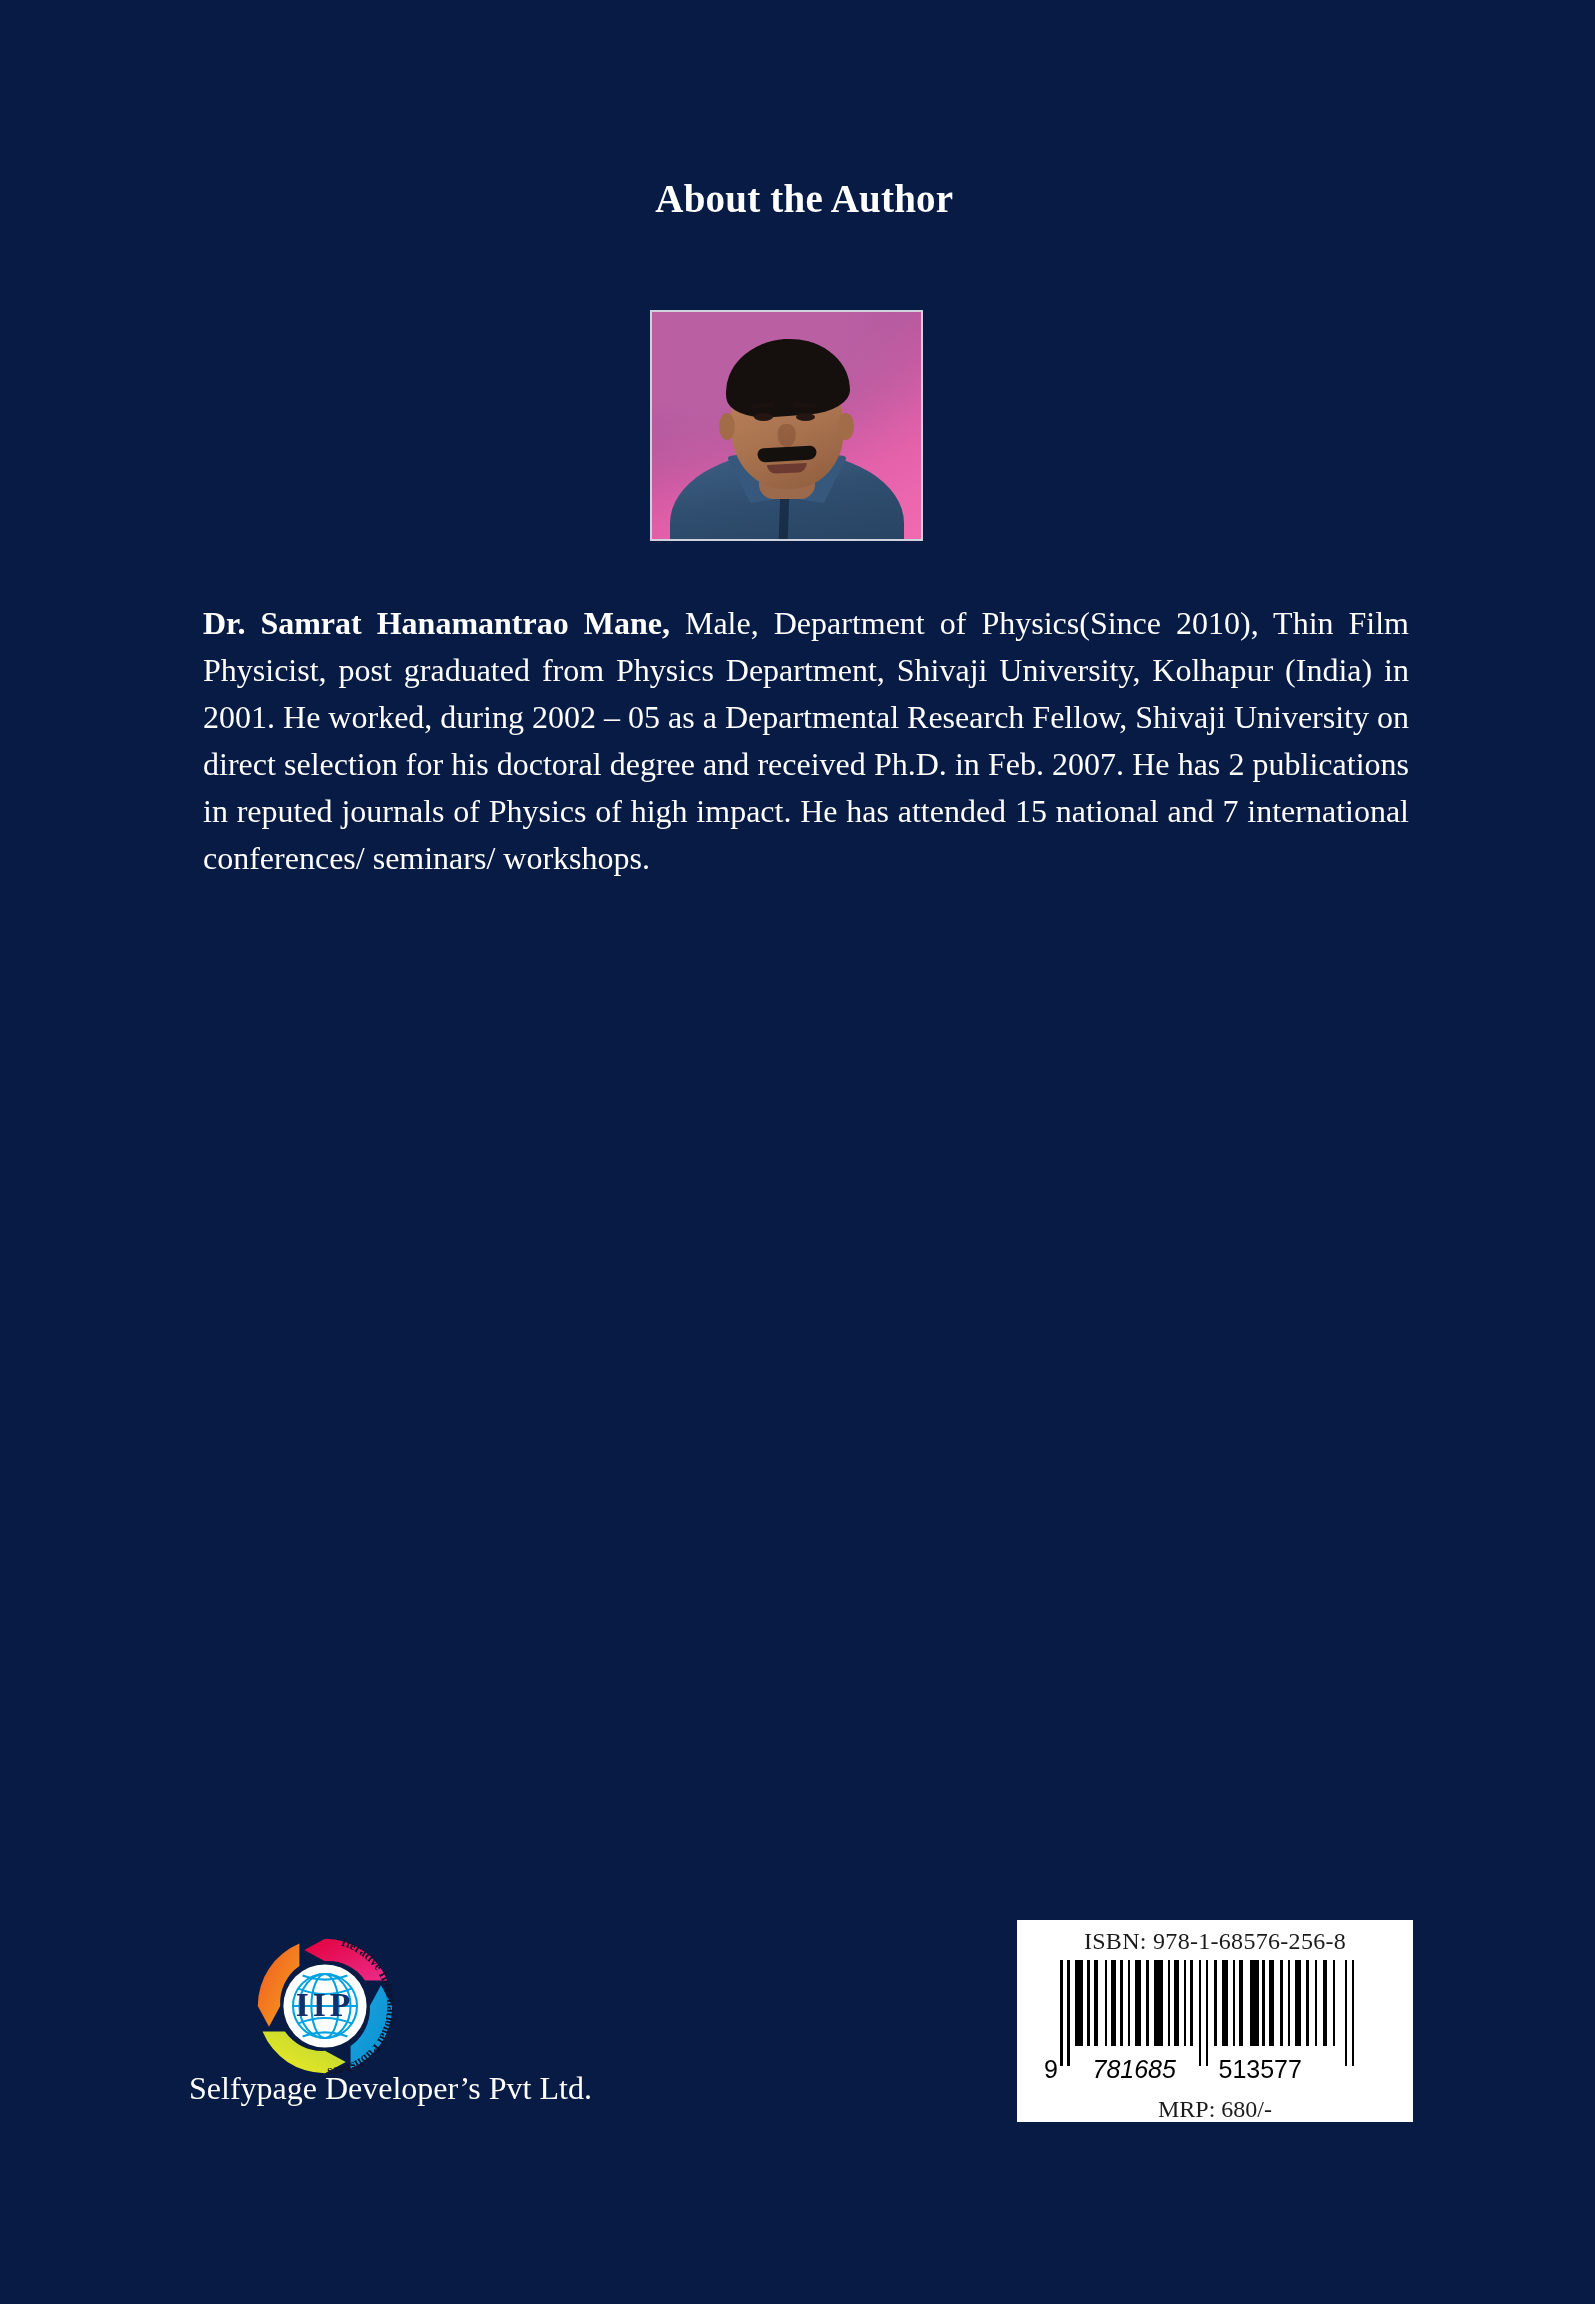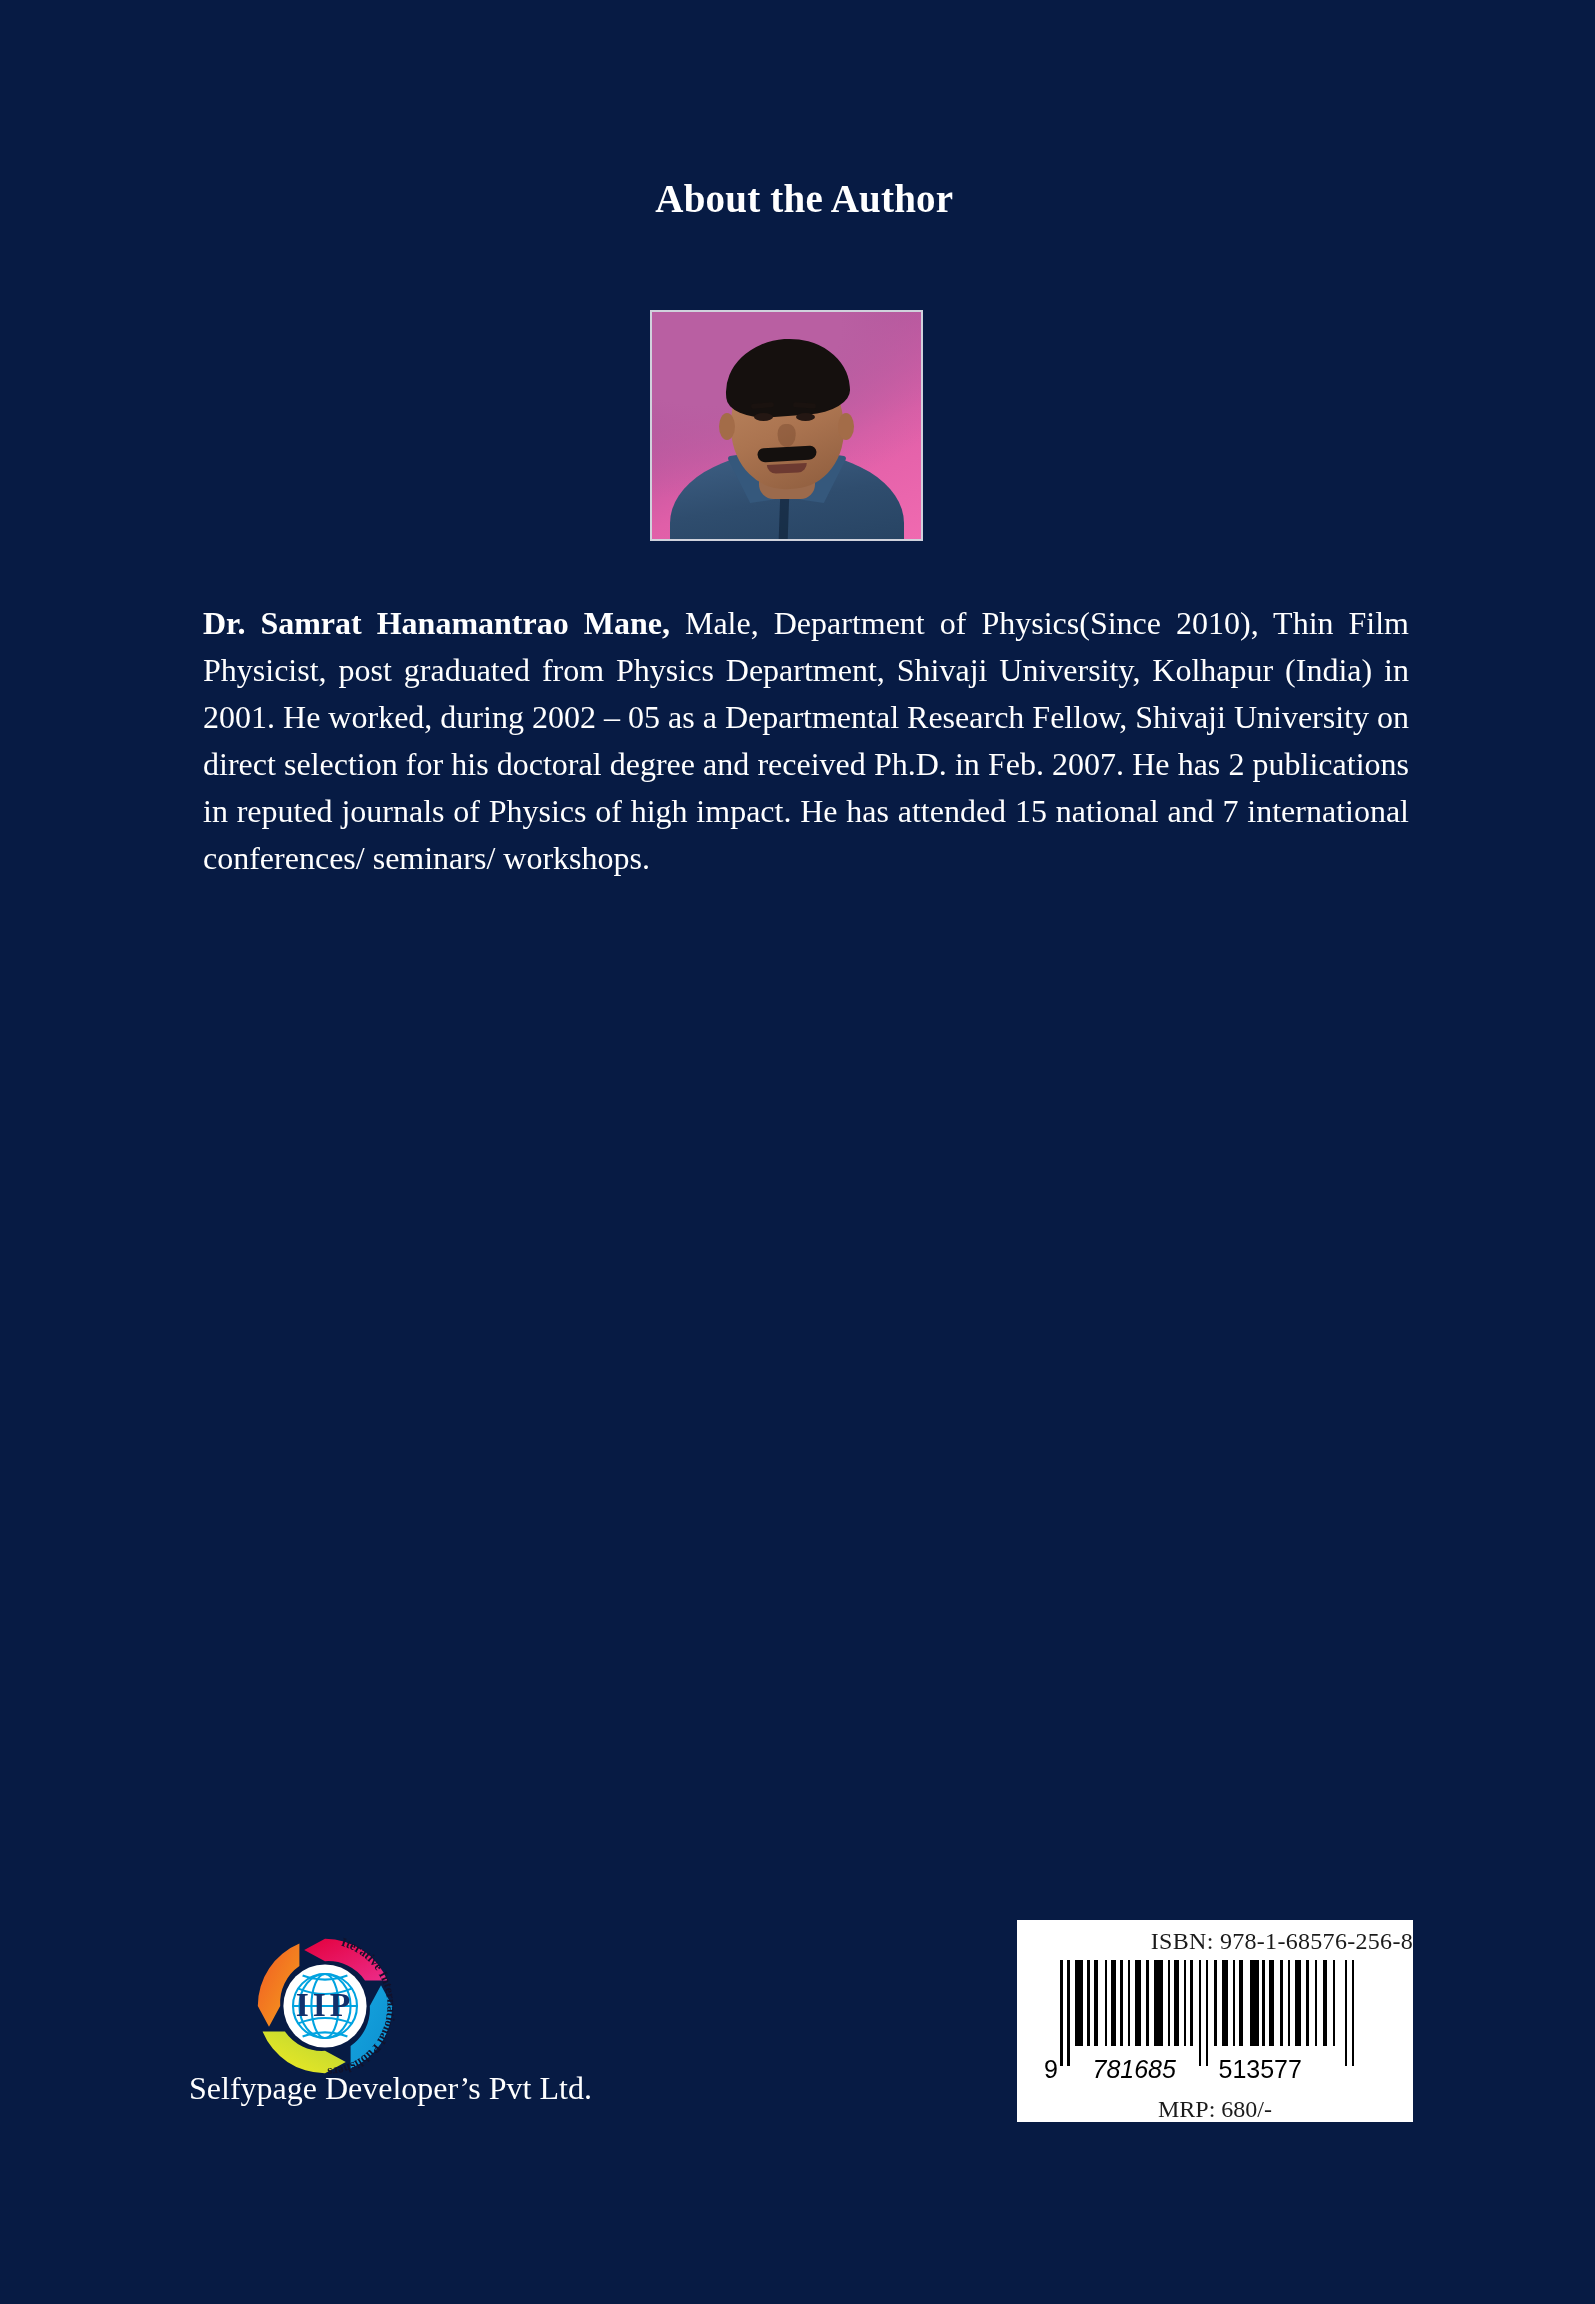--- a/index.html
+++ b/index.html
@@ -225,21 +225,20 @@
     color: #000000;
     box-sizing: border-box;
     padding: 8px 0 0 0;
     text-align: center;
   }
   .isbn-line {
     font-size: 24px;
     letter-spacing: 0.3px;
     color: #1b1b1b;
     line-height: 1.1;
-    text-align: right;
   }
   .bars {
     position: relative;
     margin: 5.4px auto 0 auto;
     width: 317px;
     height: 106px;
   }
   .bars .bar { position: absolute; top: 0; background: #000; }
   .digits {
     position: relative;

